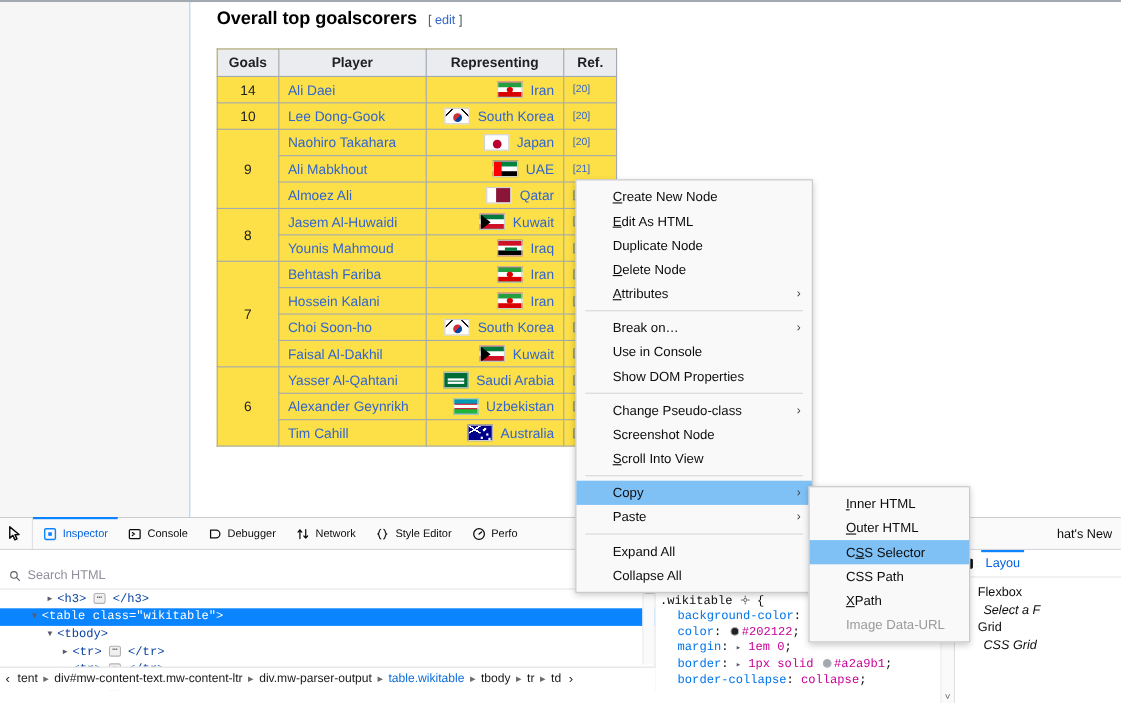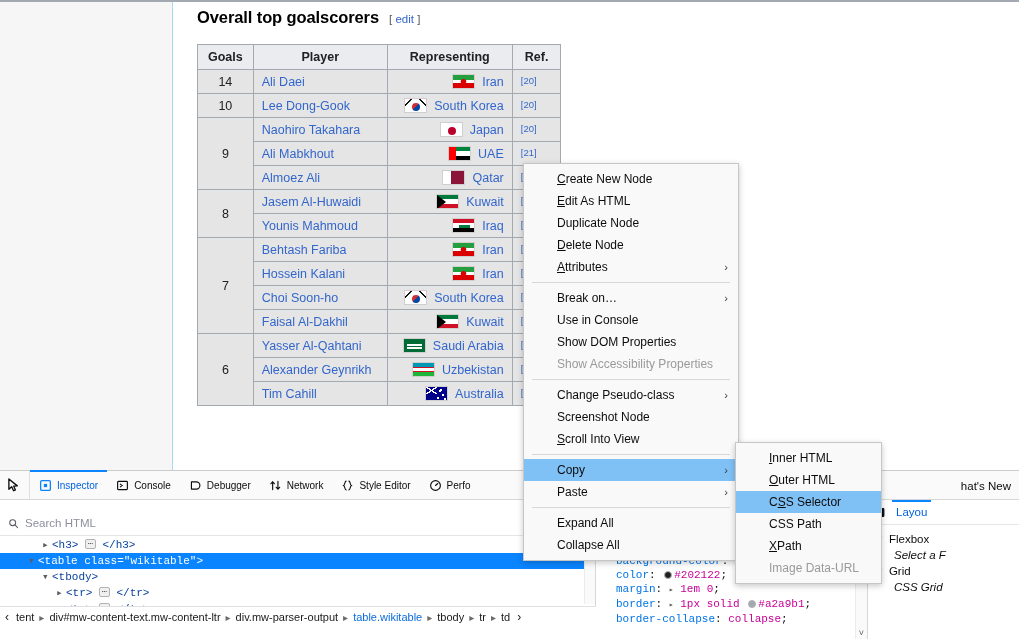--- a/index.html
+++ b/index.html
@@ -37,21 +37,21 @@
     margin: 0; font-size: 16.5px; font-weight: bold; color: #000000;
     letter-spacing: -0.1px;
   }
   .edit-link { font-size: 11.5px; color: #3366cc; white-space: nowrap; }
   .edit-link .brk { color: #54595d; }
 
   
   .wikitable {
     position: absolute; left: 22px; top: 42px;
     border-collapse: collapse;
-    background: #e5e5e5;
+    background: #fde047;
     border: 1px solid #a2a9b1;
     font-size: 12.5px;
     color: #202122;
   }
   .wikitable th, .wikitable td {
     border: 1px solid #a2a9b1;
     padding: 4px 8px;
     vertical-align: middle;
   }
   .wikitable th {
@@ -585,23 +585,20 @@
       <div class="ctx-item">
         <span>Break on…</span>
         <span class="chev">›</span>
       </div>
       <div class="ctx-item">
         <span>Use in Console</span>
       </div>
       <div class="ctx-item">
         <span>Show DOM Properties</span>
       </div>
-      <div class="ctx-item disabled">
-        <span>Show Accessibility Properties</span>
-      </div>
       <div class="ctx-sep"></div>
       <div class="ctx-item">
         <span>Change Pseudo-class</span>
         <span class="chev">›</span>
       </div>
       <div class="ctx-item">
         <span>Screenshot Node</span>
       </div>
       <div class="ctx-item">
         <span><span class="acc">S</span>croll Into View</span>

